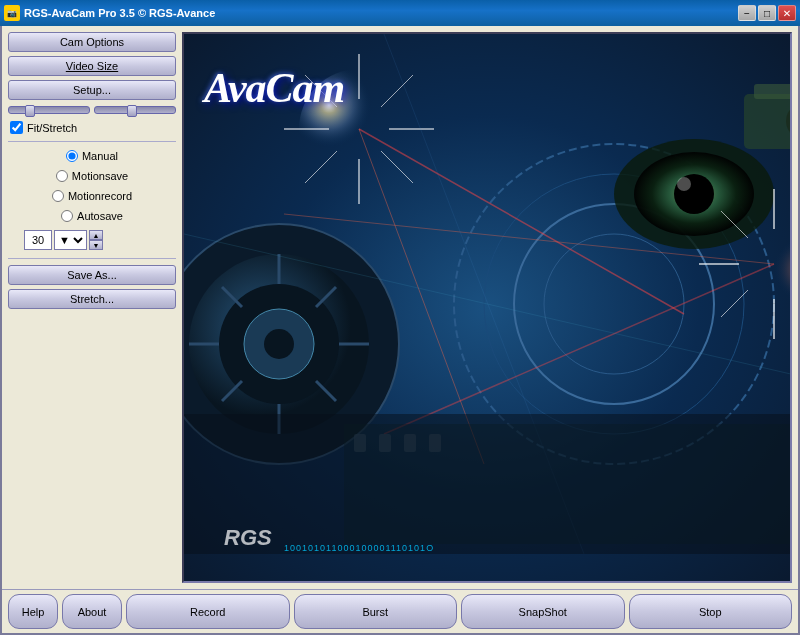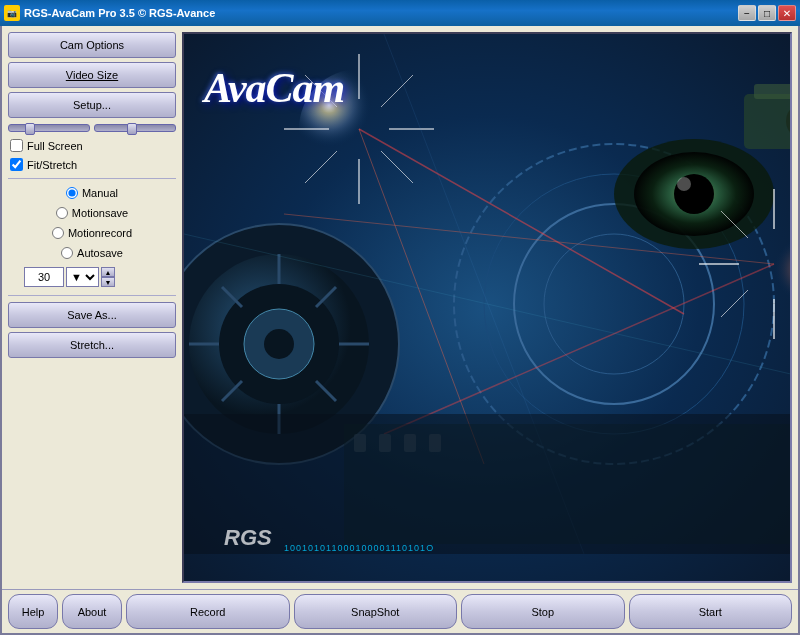--- a/index.html
+++ b/index.html
@@ -92,21 +92,21 @@
     
     .panel-btn {
       background: linear-gradient(to bottom, #e8e8f8, #c8c8e0, #b0b0cc);
       border: 1px solid #7878aa;
       border-radius: 3px;
       padding: 4px 8px;
       cursor: pointer;
       font-size: 11px;
       color: #000;
       text-align: center;
-      height: 26px;
+      height: 20px;
       display: flex;
       align-items: center;
       justify-content: center;
     }
     .panel-btn.underline { text-decoration: underline; text-align: center; }
 
     
     .sliders-row {
       display: flex;
       gap: 4px;
@@ -165,21 +165,21 @@
     }
 
     
     .spinner-row {
       display: flex;
       align-items: center;
       gap: 2px;
       padding: 2px 0 2px 16px;
     }
     .spinner-input {
-      width: 40px;
+      width: 28px;
       height: 20px;
       border: 1px solid #7878aa;
       background: white;
       font-size: 11px;
       text-align: center;
     }
     .spinner-select {
       height: 20px;
       font-size: 11px;
       border: 1px solid #7878aa;
@@ -315,24 +315,20 @@
 
       <div class="sliders-row">
         <div class="slider-track">
           <div class="slider-thumb"></div>
         </div>
         <div class="slider-track">
           <div class="slider-thumb" style="left:40%"></div>
         </div>
       </div>
 
-      <div class="checkbox-row">
-        <input type="checkbox" id="cb-fullscreen" style="">
-        <label for="cb-fullscreen">Full Screen</label>
-      </div>
       <div class="checkbox-row">
         <input type="checkbox" id="cb-fitstretch" checked="" style="">
         <label for="cb-fitstretch">Fit/Stretch</label>
       </div>
 
       <div class="panel-sep"></div>
 
       <div class="radio-group">
         <div class="radio-row">
           <input type="radio" name="mode" id="r-manual" checked="" style="">
@@ -481,17 +477,17 @@
 
       <div class="binary-text">100101011000100001110101O</div>
     </div>
 
   </div>
 
   <div class="bottom-bar">
     <button class="bottom-btn btn-help">Help</button>
     <button class="bottom-btn btn-about">About</button>
     <button class="bottom-btn btn-record">Record</button>
+    <button class="bottom-btn btn-burst">Burst</button>
     <button class="bottom-btn btn-snapshot">SnapShot</button>
     <button class="bottom-btn btn-stop">Stop</button>
-    <button class="bottom-btn btn-start">Start</button>
   </div>
 </div>
 
 </body></html>

